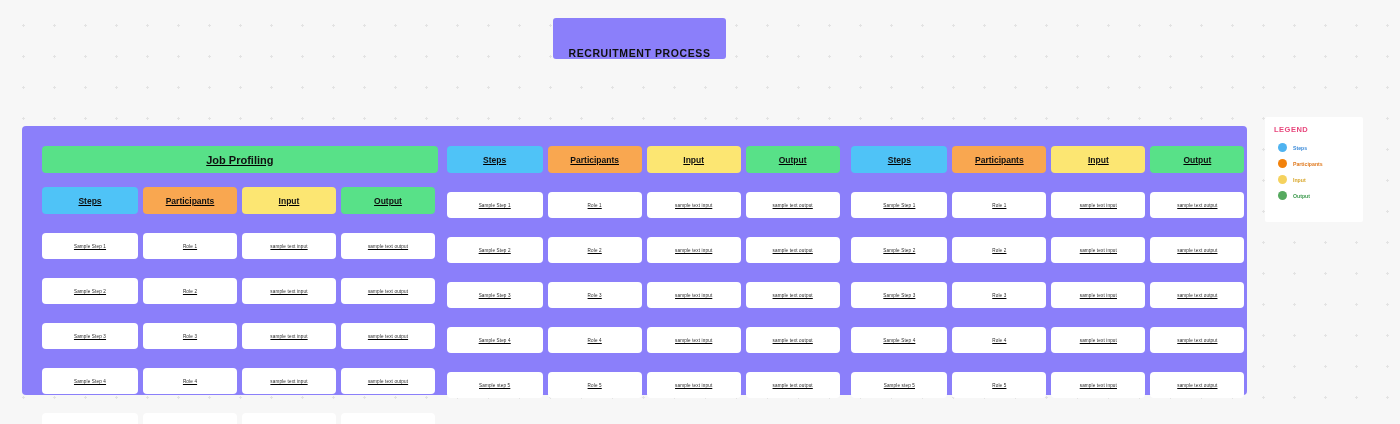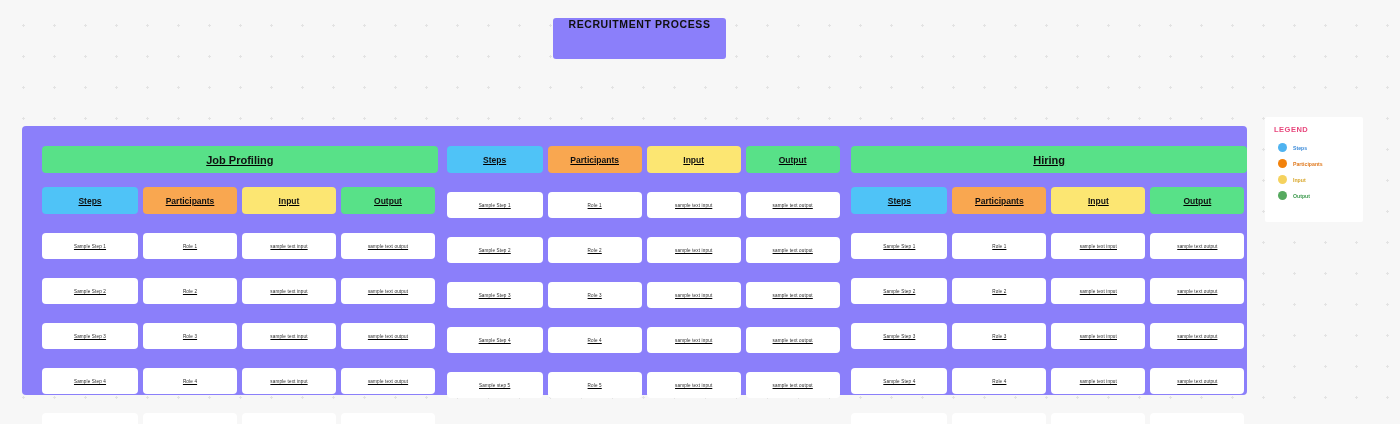--- a/index.html
+++ b/index.html
@@ -22,21 +22,21 @@
   
   .title-box {
     position: absolute;
     left: 553px;
     top: 18px;
     width: 173px;
     height: 41px;
     background: #8B7FFA;
     border-radius: 3px;
     display: flex;
-    align-items: flex-start;
+    align-items: flex-end;
     justify-content: center;
   }
   .title-box .title-text {
     font-size: 10.5px;
     font-weight: bold;
     letter-spacing: 0.6px;
     color: #101010;
     text-align: center;
   }
 
@@ -246,21 +246,20 @@
     </div>
     <div class="data-row">
       <div class="data-cell c-steps">Sample step 5</div>
       <div class="data-cell c-participants">Role 5</div>
       <div class="data-cell c-input">sample text input</div>
       <div class="data-cell c-output">sample text output</div>
     </div>
   </div>
 
   <div class="table-block t3">
-    <div class="section-title">Hiring</div>
     <div class="head-row">
       <div class="head-cell cell-steps c-steps">Steps</div>
       <div class="head-cell cell-participants c-participants">Participants</div>
       <div class="head-cell cell-input c-input">Input</div>
       <div class="head-cell cell-output c-output">Output</div>
     </div>
     <div class="data-row">
       <div class="data-cell c-steps">Sample Step 1</div>
       <div class="data-cell c-participants">Role 1</div>
       <div class="data-cell c-input">sample text input</div>

